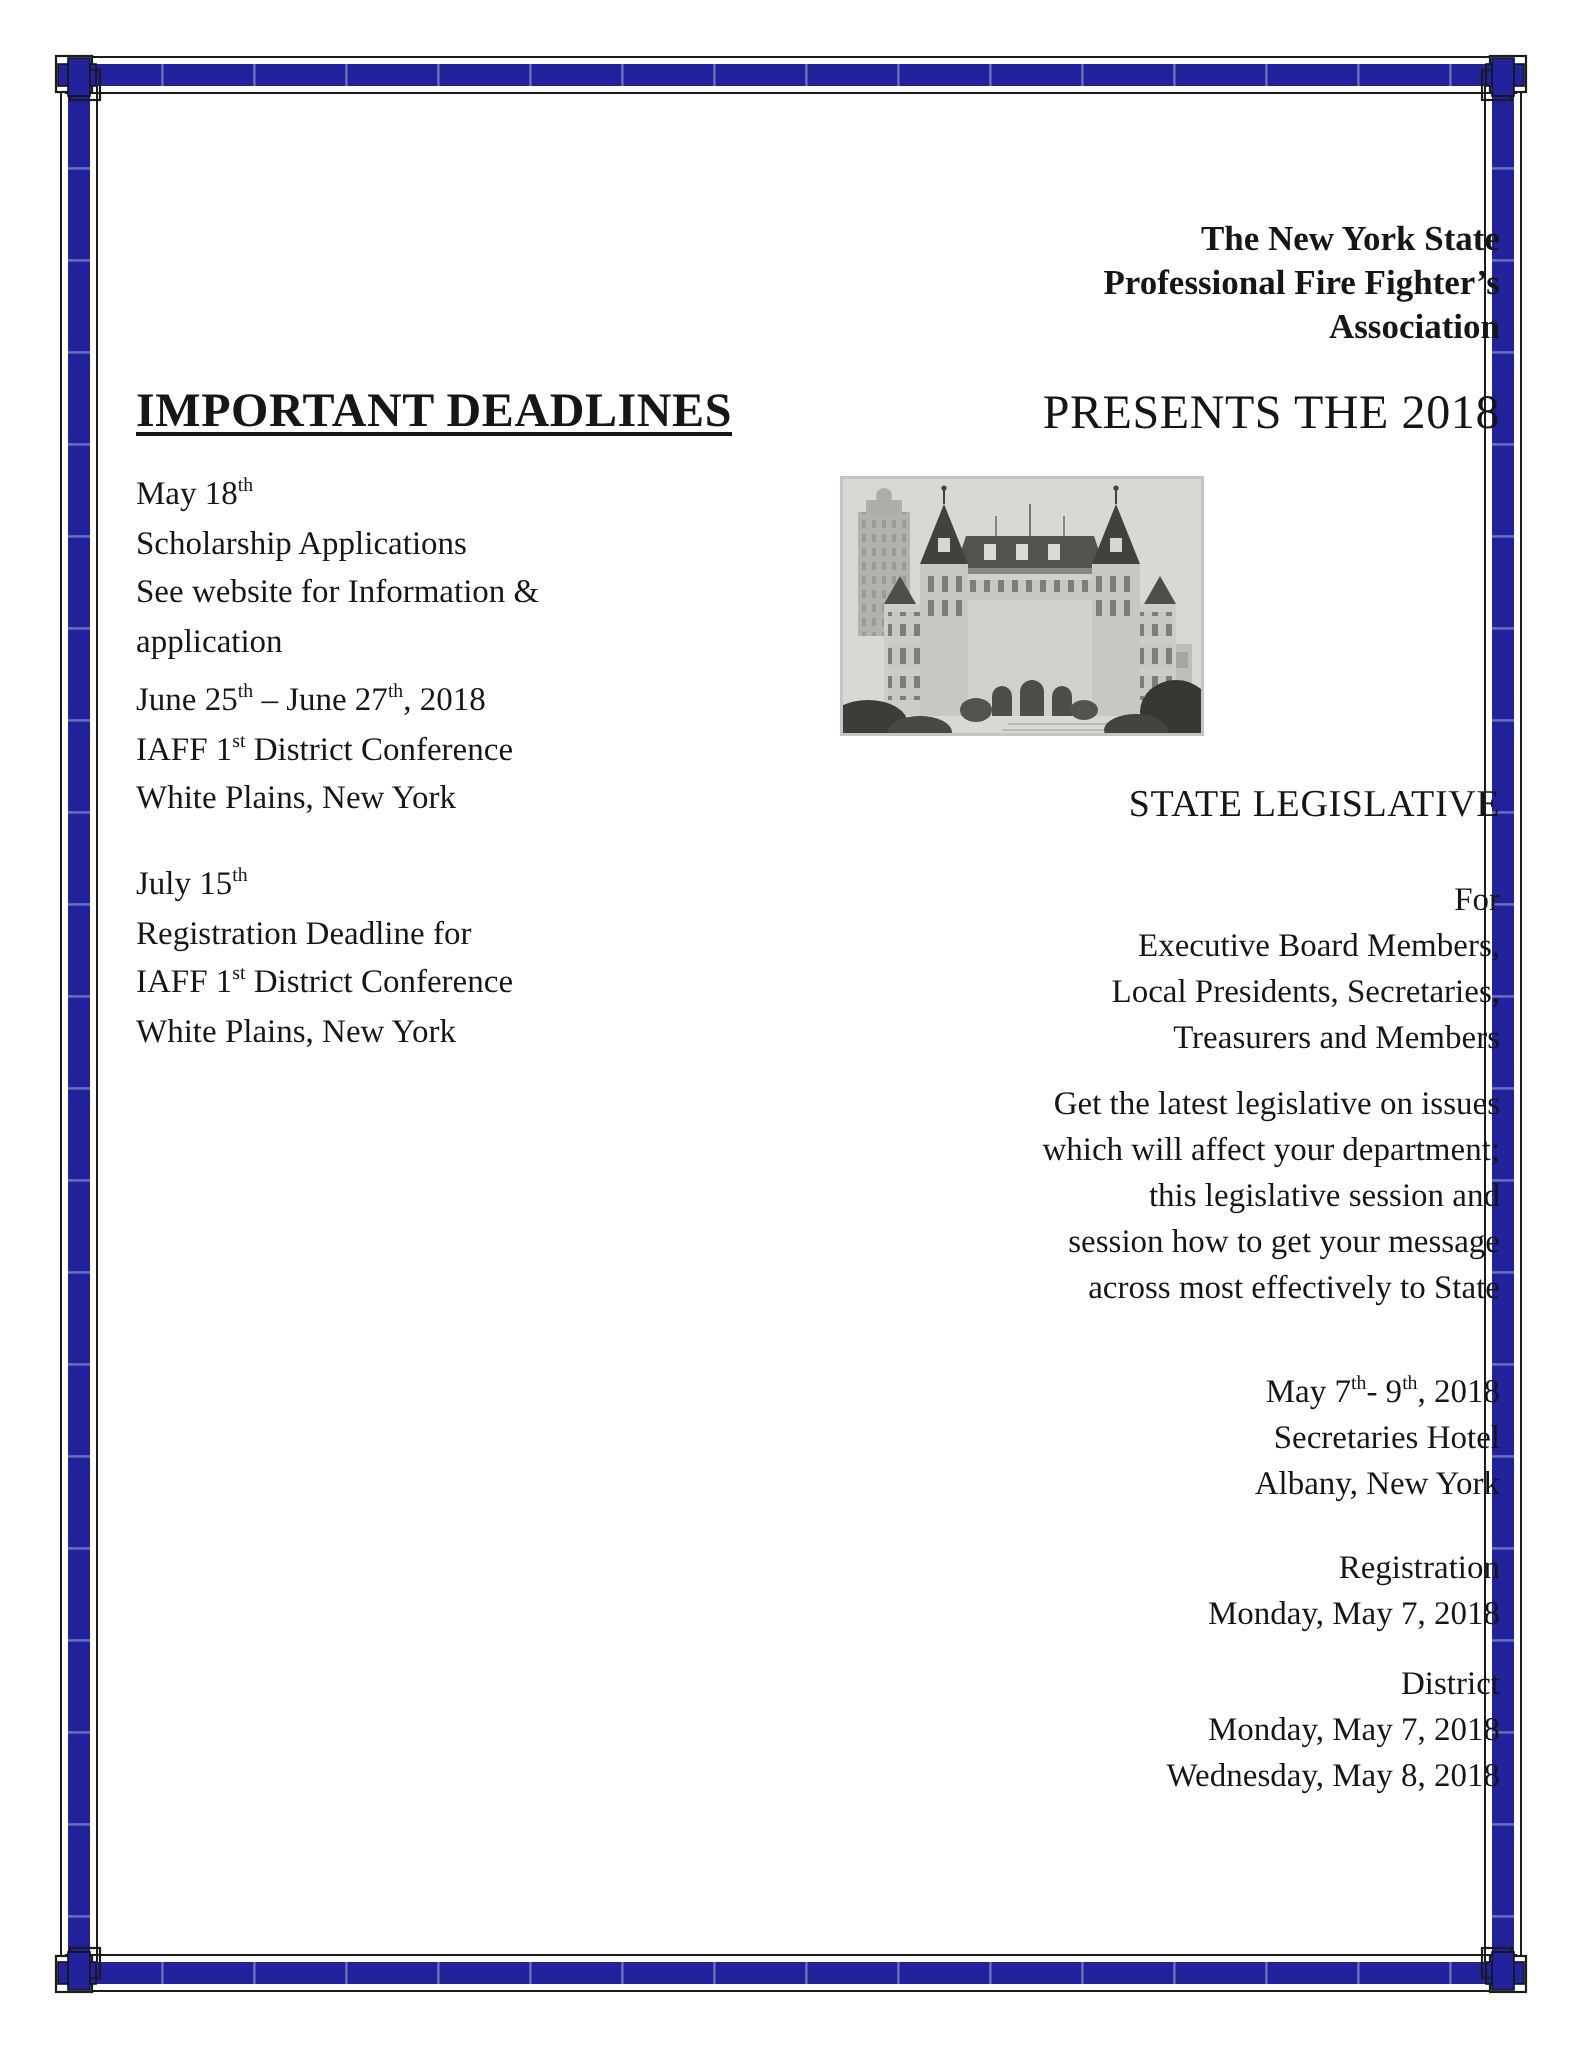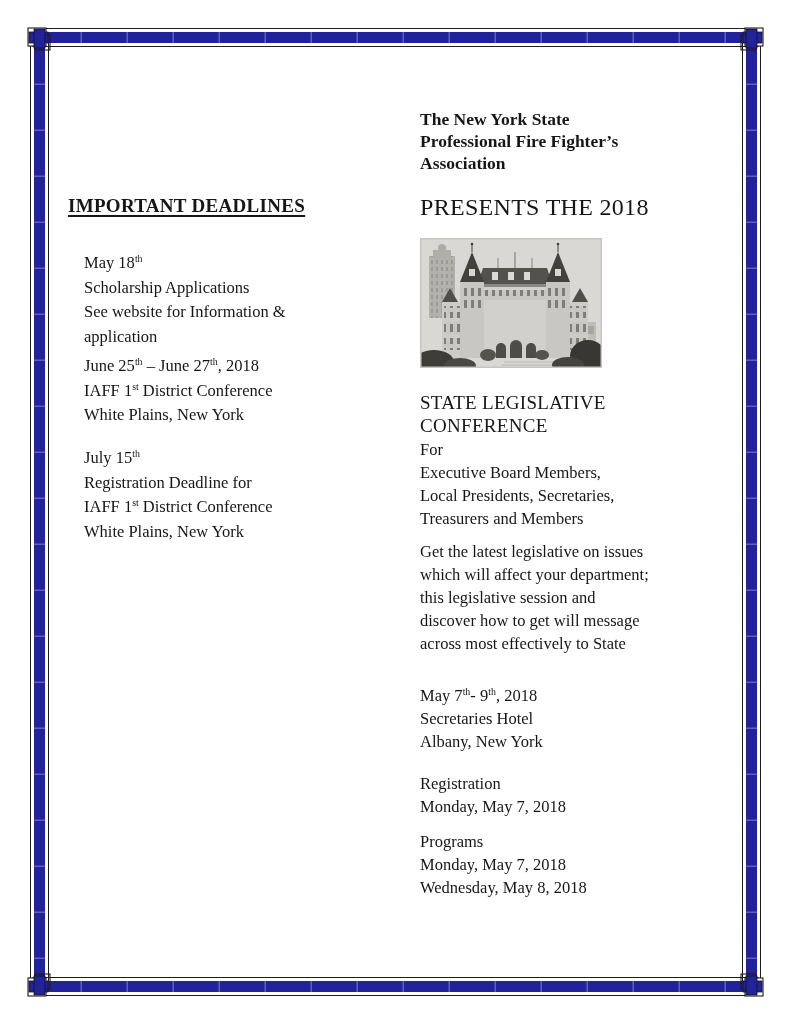--- a/index.html
+++ b/index.html
@@ -10,33 +10,33 @@
     font-family:"Liberation Serif","DejaVu Serif",serif;
     color:#161616;
     overflow:hidden;
   }
   .border-frame{position:absolute;left:0;top:0;width:791px;height:1024px;pointer-events:none;}
 
   
   .left-col{position:absolute;left:68px;top:194px;width:330px;font-size:16.5px;line-height:24.5px;}
   .deadlines-heading{
     position:absolute;top:0;left:0;margin:0;
-    font-size:19px;font-weight:bold;letter-spacing:.3px;
+    font-size:24px;font-weight:bold;letter-spacing:.3px;
     text-decoration:underline;text-underline-offset:3px;text-decoration-thickness:1.5px;
     white-space:nowrap;
   }
-  .deadline-block{position:absolute;left:0;margin:16px;}
+  .deadline-block{position:absolute;left:0;margin:0;}
   .deadline-block.b1{top:41px;}
   .deadline-block.b2{top:144px;}
   .deadline-block.b3{top:236px;}
   .line{white-space:nowrap;}
   sup{font-size:.6em;line-height:0;}
 
   
-  .right-col{position:absolute;left:420px;top:108px;width:330px;height:820px;text-align:left;font-size:16.5px;line-height:23px;font-family:Liberation Serif, serif;}
+  .right-col{position:absolute;left:420px;top:108px;width:330px;height:820px;text-align:right;font-size:16.5px;line-height:23px;font-family:Liberation Serif, serif;}
   .right-col .blk{position:absolute;left:0;width:100%;}
   .org{top:0;font-weight:bold;font-size:17.5px;line-height:22px;}
   .presents{top:88px;font-size:24px;letter-spacing:.3px;}
   .photo{top:130px;left:75px;width:182px;height:130px;margin:0;}
   .photo svg{display:block;}
   .conf-title{top:284px;font-size:19px;line-height:22.5px;letter-spacing:.3px;}
   .audience{top:330px;}
   .description{top:432px;}
   .datewhere{top:576px;}
   .registration{top:664px;}
@@ -187,49 +187,48 @@
         <ellipse cx="148" cy="127" rx="16" ry="8" fill="#45433e"></ellipse>
         <ellipse cx="68" cy="117" rx="8" ry="6" fill="#55534e"></ellipse>
         <ellipse cx="122" cy="117" rx="7" ry="5" fill="#55534e"></ellipse>
 
         <rect x="0.75" y="0.75" width="180.5" height="128.5" fill="none" stroke="#c6c5c0" stroke-width="1.5"></rect>
       </svg>
     </figure>
 
     <div class="blk conf-title">
       <div class="line">STATE LEGISLATIVE</div>
-      <div class="line">CONFERENCE</div>
     </div>
 
     <div class="blk audience">
       <div class="line">For</div>
       <div class="line">Executive Board Members,</div>
       <div class="line">Local Presidents, Secretaries,</div>
       <div class="line">Treasurers and Members</div>
     </div>
 
     <div class="blk description">
       <div class="line">Get the latest legislative on issues</div>
       <div class="line">which will affect your department;</div>
       <div class="line">this legislative session and</div>
-      <div class="line">discover how to get will message</div>
+      <div class="line">session how to get your message</div>
       <div class="line">across most effectively to State</div>
     </div>
 
     <div class="blk datewhere">
       <div class="line"><span>May 7</span><sup>th</sup><span>- 9</span><sup>th</sup><span>, 2018</span></div>
       <div class="line">Secretaries Hotel</div>
       <div class="line">Albany, New York</div>
     </div>
 
     <div class="blk registration">
       <div class="line">Registration</div>
       <div class="line">Monday, May 7, 2018</div>
     </div>
 
     <div class="blk programs">
-      <div class="line">Programs</div>
+      <div class="line">District</div>
       <div class="line">Monday, May 7, 2018</div>
       <div class="line">Wednesday, May 8, 2018</div>
     </div>
 
   </section>
 </div>
 
 </body></html>

